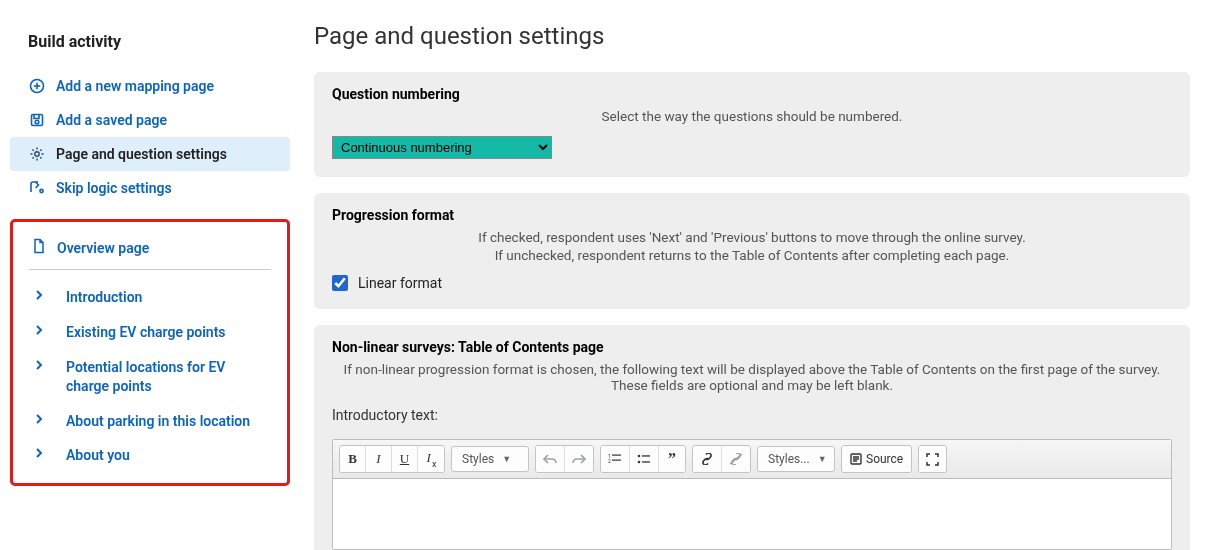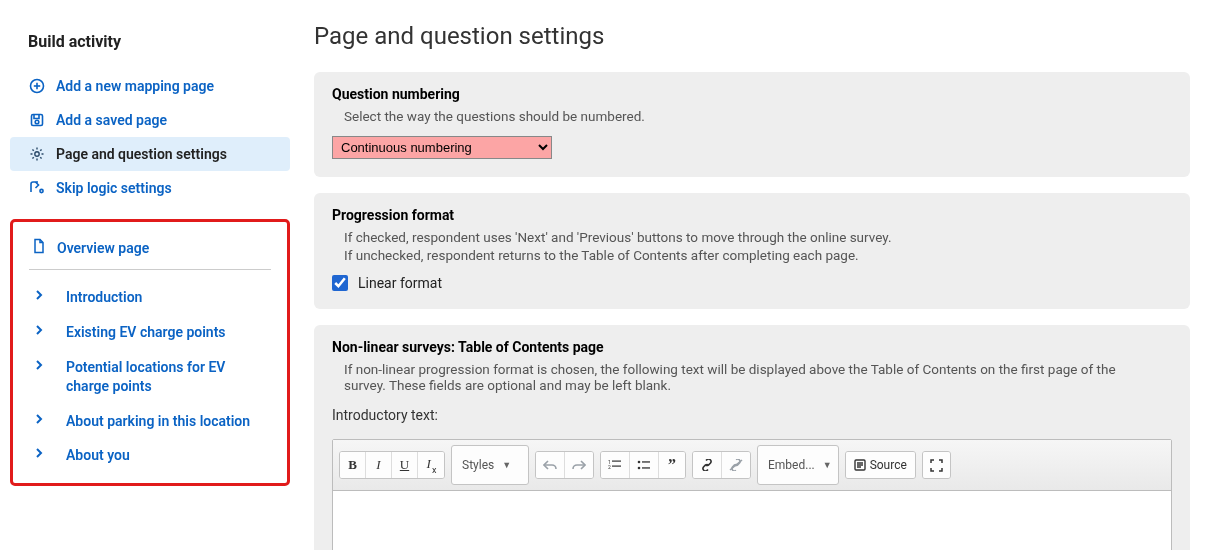--- a/index.html
+++ b/index.html
@@ -117,29 +117,30 @@
   }
   .panel-heading {
     font-weight: 700;
     font-size: 14px;
     color: #000000;
     margin-bottom: 6px;
   }
   .panel-body p {
     font-size: 13.5px;
     color: #555;
-    margin: 2px 12px;
+    margin: 2px 0;
+    text-align: center;
   }
   .panel select {
     margin-top: 10px;
     font-size: 13px;
     padding: 2px 4px;
     width: 220px;
     border: 1px solid #888;
-    background: #fca5a5;
+    background: #14b8a6;
   }
   .check-row {
     display: flex;
     align-items: center;
     gap: 10px;
     margin-top: 12px;
   }
   .check-row input[type="checkbox"] {
     width: 16px; height: 16px;
     accent-color: #1f66d1;
@@ -192,21 +193,21 @@
     border-right: 1px solid #ddd;
     background: #fdfdfd;
   }
   .tb-btn:last-child { border-right: none; }
   .tb-btn svg { display: block; }
   .tb-btn.bold-btn { font-weight: 700; font-family: Georgia, serif; }
   .tb-btn.italic-btn { font-style: italic; font-family: Georgia, serif; }
   .tb-btn.under-btn { text-decoration: underline; font-family: Georgia, serif; }
   .tb-btn.source-btn { font-size: 12px; gap: 4px; padding: 4px 8px; }
   .tb-select {
-    height: 40px;
+    height: 26px;
     display: inline-flex;
     align-items: center;
     gap: 8px;
     padding: 0 6px 0 10px;
     border: 1px solid #c4c4c4;
     border-radius: 3px;
     background: #fdfdfd;
     font-size: 12px;
     color: #555;
     cursor: pointer;
@@ -420,21 +421,21 @@
             <span class="tb-btn" style="color:#9aa1a8;">
               <svg width="14" height="12" viewBox="0 0 14 12" fill="none" stroke="currentColor" stroke-width="1.6">
                   <path d="M5.5 6a3 3 0 0 0 3 0l2-2a2.5 2.5 0 0 0-3.5-3.5"></path>
                   <path d="M8.5 6a3 3 0 0 0-3 0l-2 2a2.5 2.5 0 0 0 3.5 3.5"></path>
                   <line x1="1" y1="11" x2="13" y2="1"></line>
                 </svg>
             </span>
           </div>
 
           <div class="tb-select" style="min-width:78px;">
-            <span>Embed...</span>
+            <span>Styles...</span>
             <span class="caret">▼</span>
           </div>
 
           <div class="tb-group">
             <span class="tb-btn source-btn">
               <svg width="12" height="12" viewBox="0 0 12 12" fill="none" stroke="currentColor" stroke-width="1.4">
                   <rect x="1" y="1" width="10" height="10" rx="1"></rect>
                   <path d="M3 4h6M3 6h6M3 8h4"></path>
                 </svg>
               <span>Source</span>

